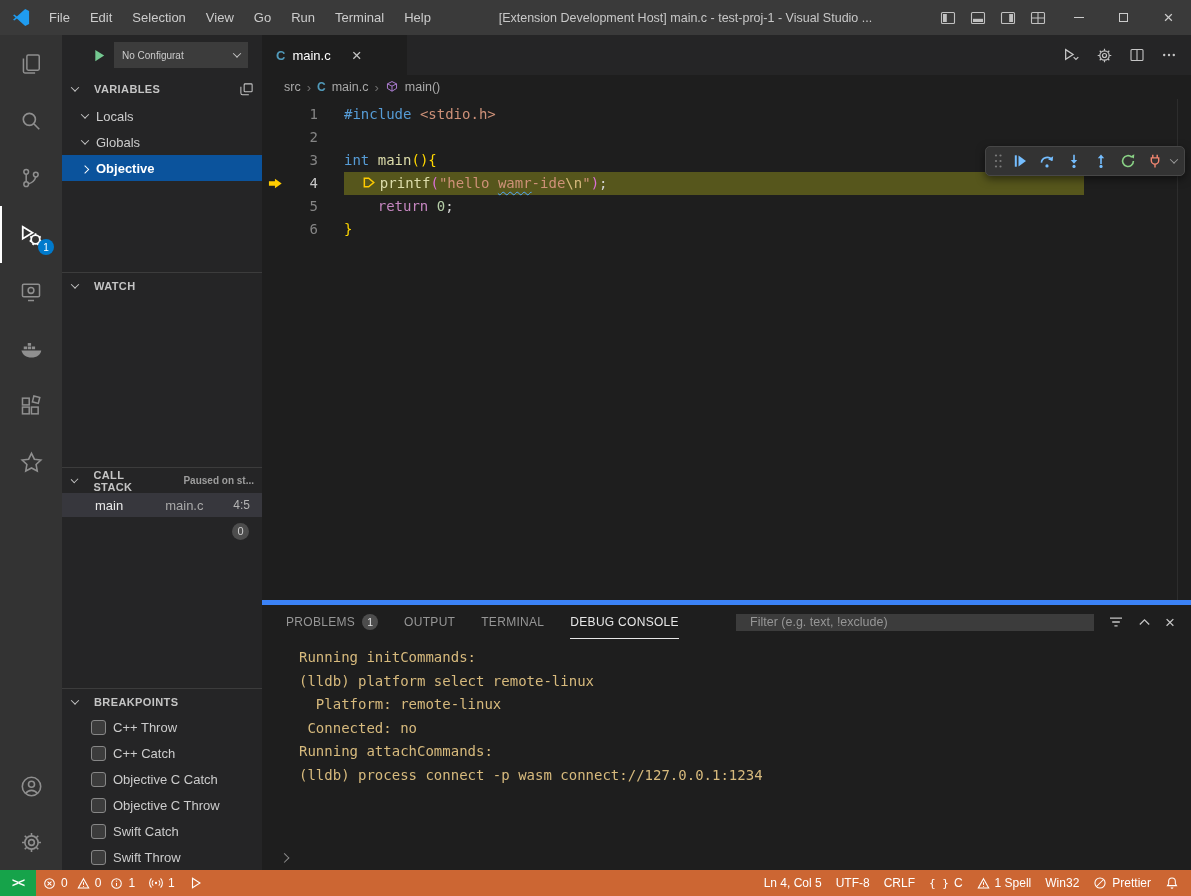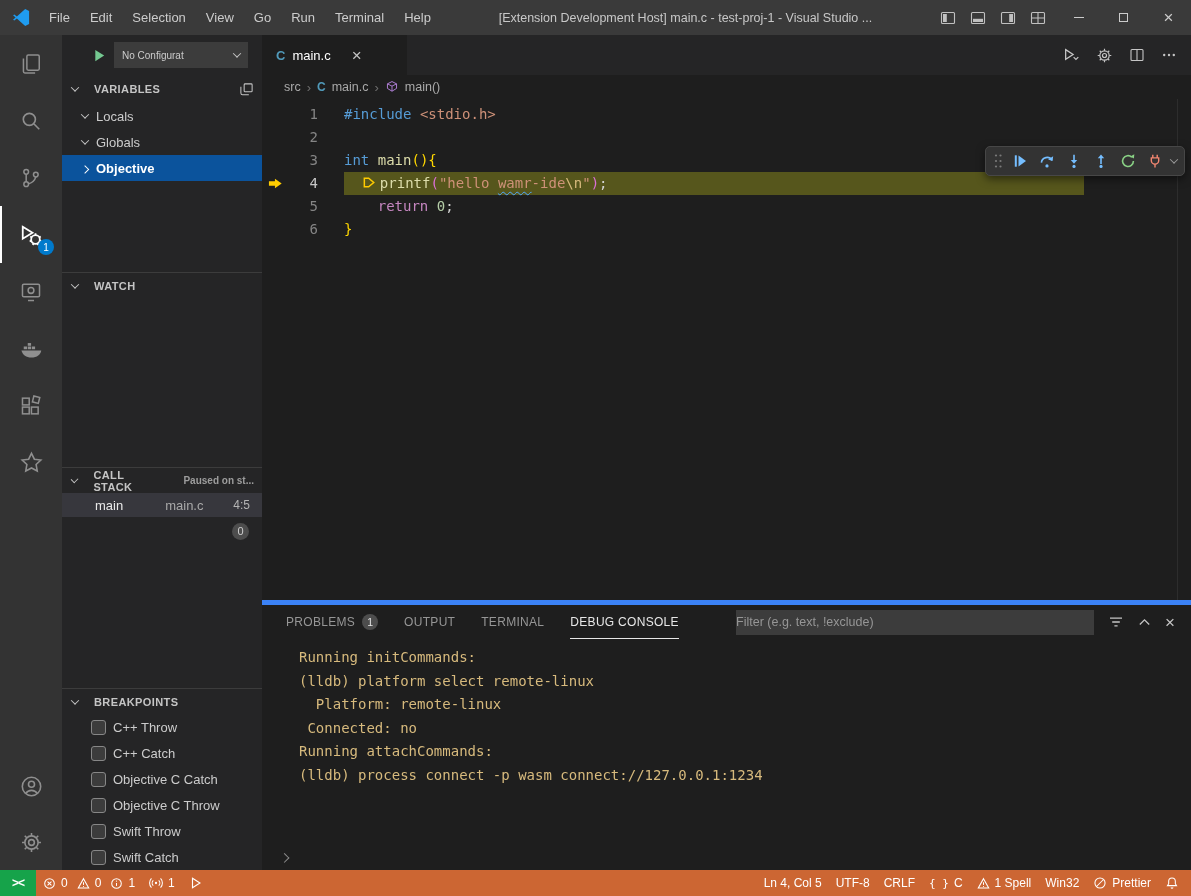--- a/index.html
+++ b/index.html
@@ -86,21 +86,21 @@
   .dt-chev{width:12px;display:flex;align-items:center;justify-content:center}
   .dt-chev .chev{border-color:#9a9a9a}
 
   
   .panel{height:270px;border-top:5px solid #3b82f6;position:relative;display:flex;flex-direction:column;background:#1e1e1e}
   .panel-tabs{height:34px;display:flex;align-items:center;padding:0 16px 0 24px}
   .pt-list{display:flex;align-items:center;height:100%}
   .panel-tab{display:flex;align-items:center;gap:7px;margin-right:26px;height:100%;font-size:12px;letter-spacing:.3px;color:#969696;cursor:pointer;border-bottom:1.5px solid transparent;padding-top:1px}
   .panel-tab.active{color:#e7e7e7;border-bottom-color:#e7e7e7}
   .pt-badge{min-width:16px;height:16px;border-radius:50%;background:#4d4d4d;color:#e5e5e5;font-size:10.5px;display:flex;align-items:center;justify-content:center;letter-spacing:0}
-  .filter{margin-left:auto;width:358px;height:25px;background:#3c3c3c;border:none;outline:none;color:#fdba74;font-size:12.5px;padding:0 0;font-family:"Liberation Sans",sans-serif}
+  .filter{margin-left:auto;width:358px;height:17px;background:#3c3c3c;border:none;outline:none;color:#fdba74;font-size:12.5px;padding:0 14px;font-family:"Liberation Sans",sans-serif}
   .filter::placeholder{color:#969696}
   .panel-icons{display:flex;align-items:center;gap:13px;margin-left:14px;color:#c5c5c5}
   .console{flex:1;padding:7px 0 0 37px;overflow:hidden}
   .console-line{font-family:"DejaVu Sans Mono",monospace;font-size:14px;line-height:23.5px;color:#d7ba7d;white-space:pre}
   .console-prompt{position:absolute;left:19px;bottom:7px}
   .console-prompt .chev{width:7px;height:7px;border-color:#8f8f8f;border-width:1.6px}
 
   
   .statusbar{position:absolute;left:0;right:0;bottom:0;height:26px;background:#cc6633;display:flex;align-items:center;color:#ffffff;font-size:12px;z-index:20}
   .sb-item{display:flex;align-items:center;gap:5px;padding:0 7px;height:100%;white-space:nowrap;cursor:pointer}
@@ -344,25 +344,25 @@
           <div class="bp-row">
             <span class="cb"></span>
             <span>Objective C Catch</span>
           </div>
           <div class="bp-row">
             <span class="cb"></span>
             <span>Objective C Throw</span>
           </div>
           <div class="bp-row">
             <span class="cb"></span>
-            <span>Swift Throw</span>
+            <span>Swift Catch</span>
           </div>
           <div class="bp-row">
             <span class="cb"></span>
-            <span>Swift Catch</span>
+            <span>Swift Throw</span>
           </div>
         </div>
     </aside>
 
     <div class="editor-region">
       <div class="tabbar">
         <div class="tab active">
           <span class="cicon">C</span>
           <span>main.c</span>
           <span class="tab-close">×</span>

